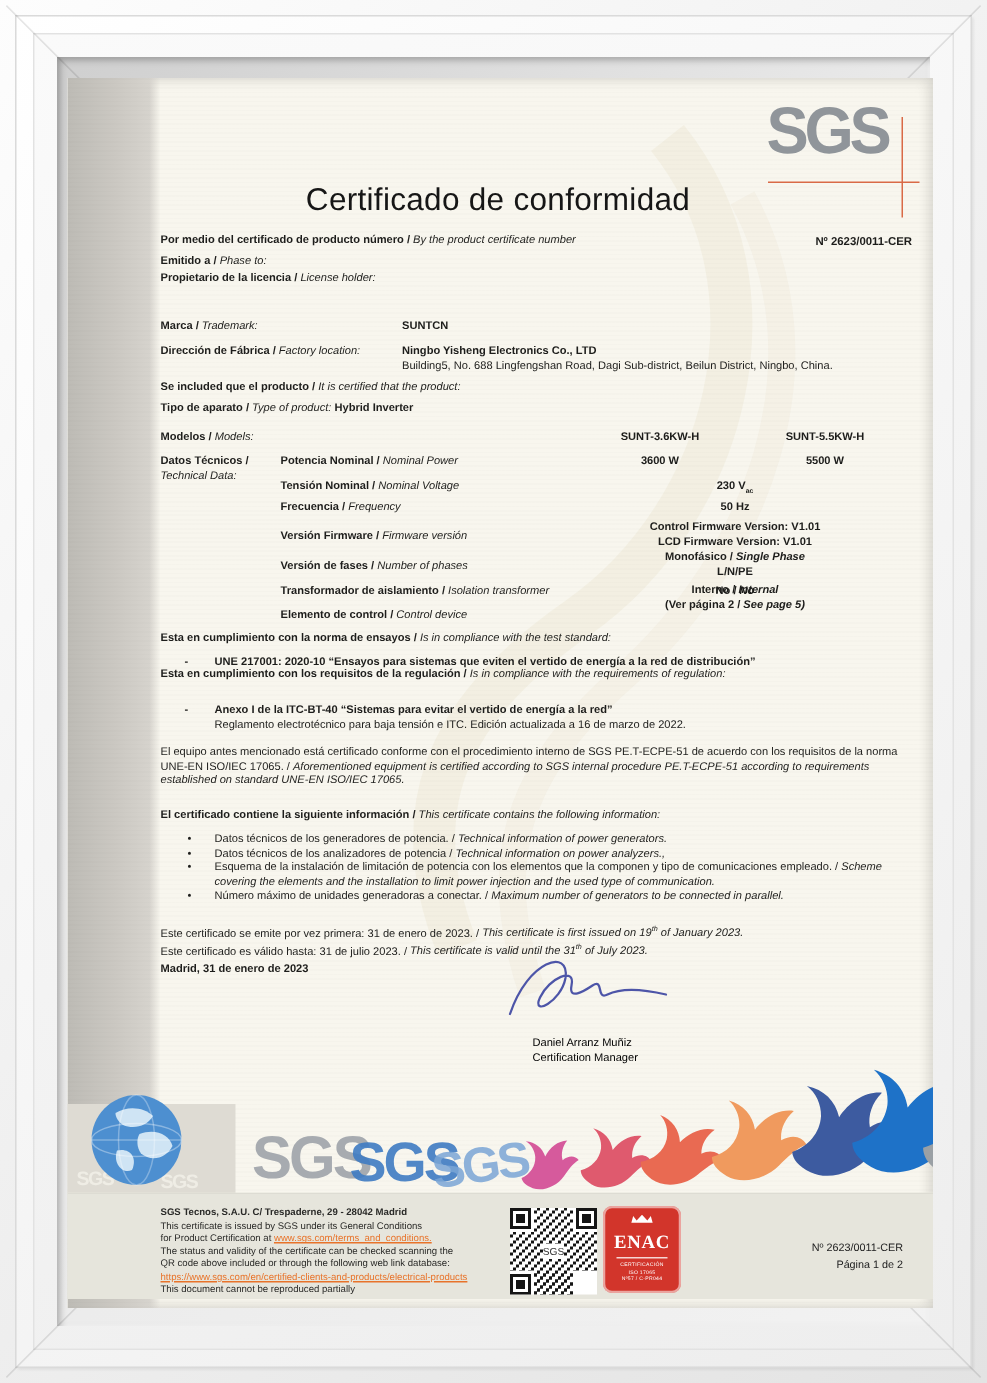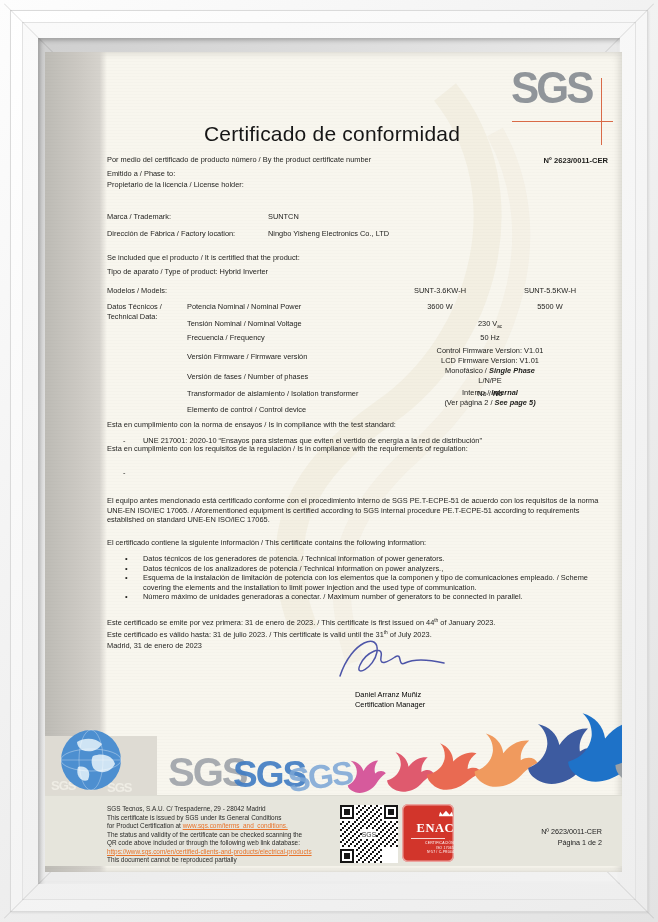--- a/index.html
+++ b/index.html
@@ -11,22 +11,22 @@
   .frame-band2{position:absolute;inset:22px;background:linear-gradient(160deg,#fafafa,#eeeeee);border:1px solid #e2e2e2;}
   .frame-lip{position:absolute;inset:38px;background:linear-gradient(135deg,#cfcfcf,#e9e9e9 40%,#f2f2f2);box-shadow:inset 2px 2px 5px rgba(0,0,0,.28), inset -1px -1px 2px rgba(255,255,255,.8);}
   .miter{position:absolute;width:70px;height:1px;background:rgba(0,0,0,.10);}
   
   .paper{position:absolute;left:45px;top:52px;width:577px;height:820px;background:#f8f6ee;overflow:hidden;box-shadow:inset 0 0 10px rgba(0,0,0,.12), inset -4px 0 8px rgba(0,0,0,.05);}
   .paper-texture{position:absolute;inset:0;background:repeating-linear-gradient(0deg,rgba(0,0,0,.012) 0 1px,transparent 1px 3px);pointer-events:none;}
   .left-shadow{position:absolute;left:0;top:0;bottom:0;width:62px;background:linear-gradient(90deg,#bdbbb5 0%,#ccc9c3 55%,#d6d3cd 88%,rgba(214,211,205,0) 100%);}
   .footer-band{position:absolute;left:0;right:0;top:743px;height:71px;background:#e6e5dc;box-shadow:inset 0 1px 0 rgba(0,0,0,.04);}
   
   .t{font-size:7.4px;line-height:9.5px;color:#1d1d1b;}
-  .b{font-weight:normal;}
-  .i{}
+  .b{font-weight:bold;}
+  .i{font-style:italic;}
   .bi{font-weight:bold;font-style:italic;}
   .val{left:223px;}
   .tlbl{left:142px;}
   .c1{left:340px;width:110px;text-align:center;}
   .c2{left:450px;width:110px;text-align:center;}
   .vm{left:335px;width:220px;text-align:center;}
   sub{font-size:4.6px;}
   sup{font-size:4.8px;}
   
   .sgs-logo{left:466px;top:12px;font-size:44px;font-weight:bold;letter-spacing:-3px;color:#90959a;transform:scaleX(.96);transform-origin:left;line-height:48px;}
@@ -39,21 +39,21 @@
 2;}
   
   .wm-block{left:0;top:684px;width:112px;height:60px;background:#dedbd3;}
   .wm-sgs{position:absolute;font-size:13px;font-weight:bold;color:#efede5;letter-spacing:-1px;}
   .sgs-word{position:absolute;font-weight:bold;letter-spacing:-2px;line-height:1;}
   .bird{position:absolute;}
   
   .footer-text{left:62px;top:753px;width:268px;font-size:6.4px;line-height:8.55px;color:#2a2a28;}
   .flink{color:#e8732a;text-decoration:underline;cursor:pointer;}
   .qr{left:295px;top:753px;width:58px;height:58px;}
-  .enac{left:357px;top:752px;width:52px;height:58px;background:#d2352b;border-radius:6px;box-shadow:inset 0 0 0 1.5px rgba(255,255,255,.55);text-align:right;color:#fff;}
+  .enac{left:357px;top:752px;width:52px;height:58px;background:#d2352b;border-radius:6px;box-shadow:inset 0 0 0 1.5px rgba(255,255,255,.55);text-align:center;color:#fff;}
   .enac .nm{font-family:"Liberation Serif",serif;font-weight:bold;font-size:12.5px;letter-spacing:.5px;line-height:13px;}
   .enac .sm{font-size:3.4px;line-height:4.6px;letter-spacing:.2px;}
   .enac .dv{width:34px;height:1px;background:rgba(255,255,255,.8);margin:2.5px auto;}
   .fright{top:774px;right:20px;text-align:right;font-size:7.2px;line-height:11px;color:#222;}
 </style>
 </head>
 <body>
 
 <svg width="0" height="0" style="position:absolute">
   <defs>
@@ -92,20 +92,21 @@
   <div class="abs t" style="left:62px;top:117px"><span class="b">Emitido a / </span><span class="i">Phase to:</span></div>
 
   <div class="abs t" style="left:62px;top:128px"><span class="b">Propietario de la licencia / </span><span class="i">License holder:</span></div>
 
   <div class="abs t" style="left:62px;top:160px"><span class="b">Marca / </span><span class="i">Trademark:</span></div>
   <div class="abs t val b" style="top:160px">SUNTCN</div>
 
   <div class="abs t" style="left:62px;top:177px"><span class="b">Dirección de Fábrica / </span><span class="i">Factory location:</span></div>
   <div class="abs t val" style="top:177px;width:350px">
     <div class="b">Ningbo Yisheng Electronics Co., LTD</div>
+    <div>Building5, No. 688 Lingfengshan Road, Dagi Sub-district, Beilun District, Ningbo, China.</div>
   </div>
 
   <div class="abs t" style="left:62px;top:201px"><span class="b">Se included que el producto / </span><span class="i">It is certified that the product:</span></div>
 
   <div class="abs t" style="left:62px;top:215px"><span class="b">Tipo de aparato / </span><span class="i">Type of product: </span><span class="b">Hybrid Inverter</span></div>
 
   <div class="abs t" style="left:62px;top:234px"><span class="b">Modelos / </span><span class="i">Models:</span></div>
   <div class="abs t b c1" style="top:234px">SUNT-3.6KW-H</div>
   <div class="abs t b c2" style="top:234px">SUNT-5.5KW-H</div>
 
@@ -144,33 +145,37 @@
     <div><span class="b">Interno / </span><span class="bi">Internal</span></div>
     <div><span class="b">(Ver página 2 / </span><span class="bi">See page 5)</span></div>
   </div>
 
   <div class="abs t" style="left:62px;top:368px"><span class="b">Esta en cumplimiento con la norma de ensayos / </span><span class="i">Is in compliance with the test standard:</span></div>
   <div class="abs t b" style="left:78px;top:384px">-</div>
   <div class="abs t b" style="left:98px;top:384px;width:470px">UNE 217001: 2020-10 “Ensayos para sistemas que eviten el vertido de energía a la red de distribución”</div>
 
   <div class="abs t" style="left:62px;top:392px"><span class="b">Esta en cumplimiento con los requisitos de la regulación / </span><span class="i">Is in compliance with the requirements of regulation:</span></div>
   <div class="abs t b" style="left:78px;top:416px">-</div>
+  <div class="abs t" style="left:98px;top:416px;width:470px">
+    <div class="b">Anexo I de la ITC-BT-40 “Sistemas para evitar el vertido de energía a la red”</div>
+    <div>Reglamento electrotécnico para baja tensión e ITC. Edición actualizada a 16 de marzo de 2022.</div>
+  </div>
 
   <div class="abs t" style="left:62px;top:444px;width:508px"><span>El equipo antes mencionado está certificado conforme con el procedimiento interno de SGS PE.T-ECPE-51 de acuerdo con los requisitos de la norma UNE-EN ISO/IEC 17065. / </span><span class="i">Aforementioned equipment is certified according to SGS internal procedure PE.T-ECPE-51 according to requirements established on standard UNE-EN ISO/IEC 17065.</span></div>
 
   <div class="abs t" style="left:62px;top:486px"><span class="b">El certificado contiene la siguiente información / </span><span class="i">This certificate contains the following information:</span></div>
 
   <div class="abs t" style="left:78px;top:502px;width:490px">
     <div style="position:relative;padding-left:20px"><span class="abs" style="left:2px">•</span><span>Datos técnicos de los generadores de potencia. / </span><span class="i">Technical information of power generators.</span></div>
     <div style="position:relative;padding-left:20px"><span class="abs" style="left:2px">•</span><span>Datos técnicos de los analizadores de potencia / </span><span class="i">Technical information on power analyzers.,</span></div>
     <div style="position:relative;padding-left:20px"><span class="abs" style="left:2px">•</span><span>Esquema de la instalación de limitación de potencia con los elementos que la componen y tipo de comunicaciones empleado. / </span><span class="i">Scheme covering the elements and the installation to limit power injection and the used type of communication.</span></div>
     <div style="position:relative;padding-left:20px"><span class="abs" style="left:2px">•</span><span>Número máximo de unidades generadoras a conectar. / </span><span class="i">Maximum number of generators to be connected in parallel.</span></div>
   </div>
 
-  <div class="abs t" style="left:62px;top:564px"><span>Este certificado se emite por vez primera: 31 de enero de 2023. / </span><span class="i"><span>This certificate is first issued on 44</span><sup>th</sup><span> of January 2023.</span></span></div>
+  <div class="abs t" style="left:62px;top:564px"><span>Este certificado se emite por vez primera: 31 de enero de 2023. / </span><span class="i"><span>This certificate is first issued on 19</span><sup>th</sup><span> of January 2023.</span></span></div>
   <div class="abs t" style="left:62px;top:576px"><span>Este certificado es válido hasta: 31 de julio 2023. / </span><span class="i"><span>This certificate is valid until the 31</span><sup>th</sup><span> of July 2023.</span></span></div>
   <div class="abs t b" style="left:62px;top:589px">Madrid, 31 de enero de 2023</div>
 
   <svg class="abs" style="left:285px;top:580px" width="130" height="58" viewBox="0 0 130 58">
     <path d="M10,44 C22,8 50,0 47,20 C44,36 24,46 30,33 C36,20 54,12 51,25 C49,35 59,29 65,25 C73,20 67,35 75,31 C83,27 97,27 114,31" stroke="#4d55a8" stroke-width="1.5" fill="none" stroke-linecap="round"></path>
   </svg>
   <div class="abs sig-name">
     <div>Daniel Arranz Muñiz</div>
     <div>Certification Manager</div>
   </div>

